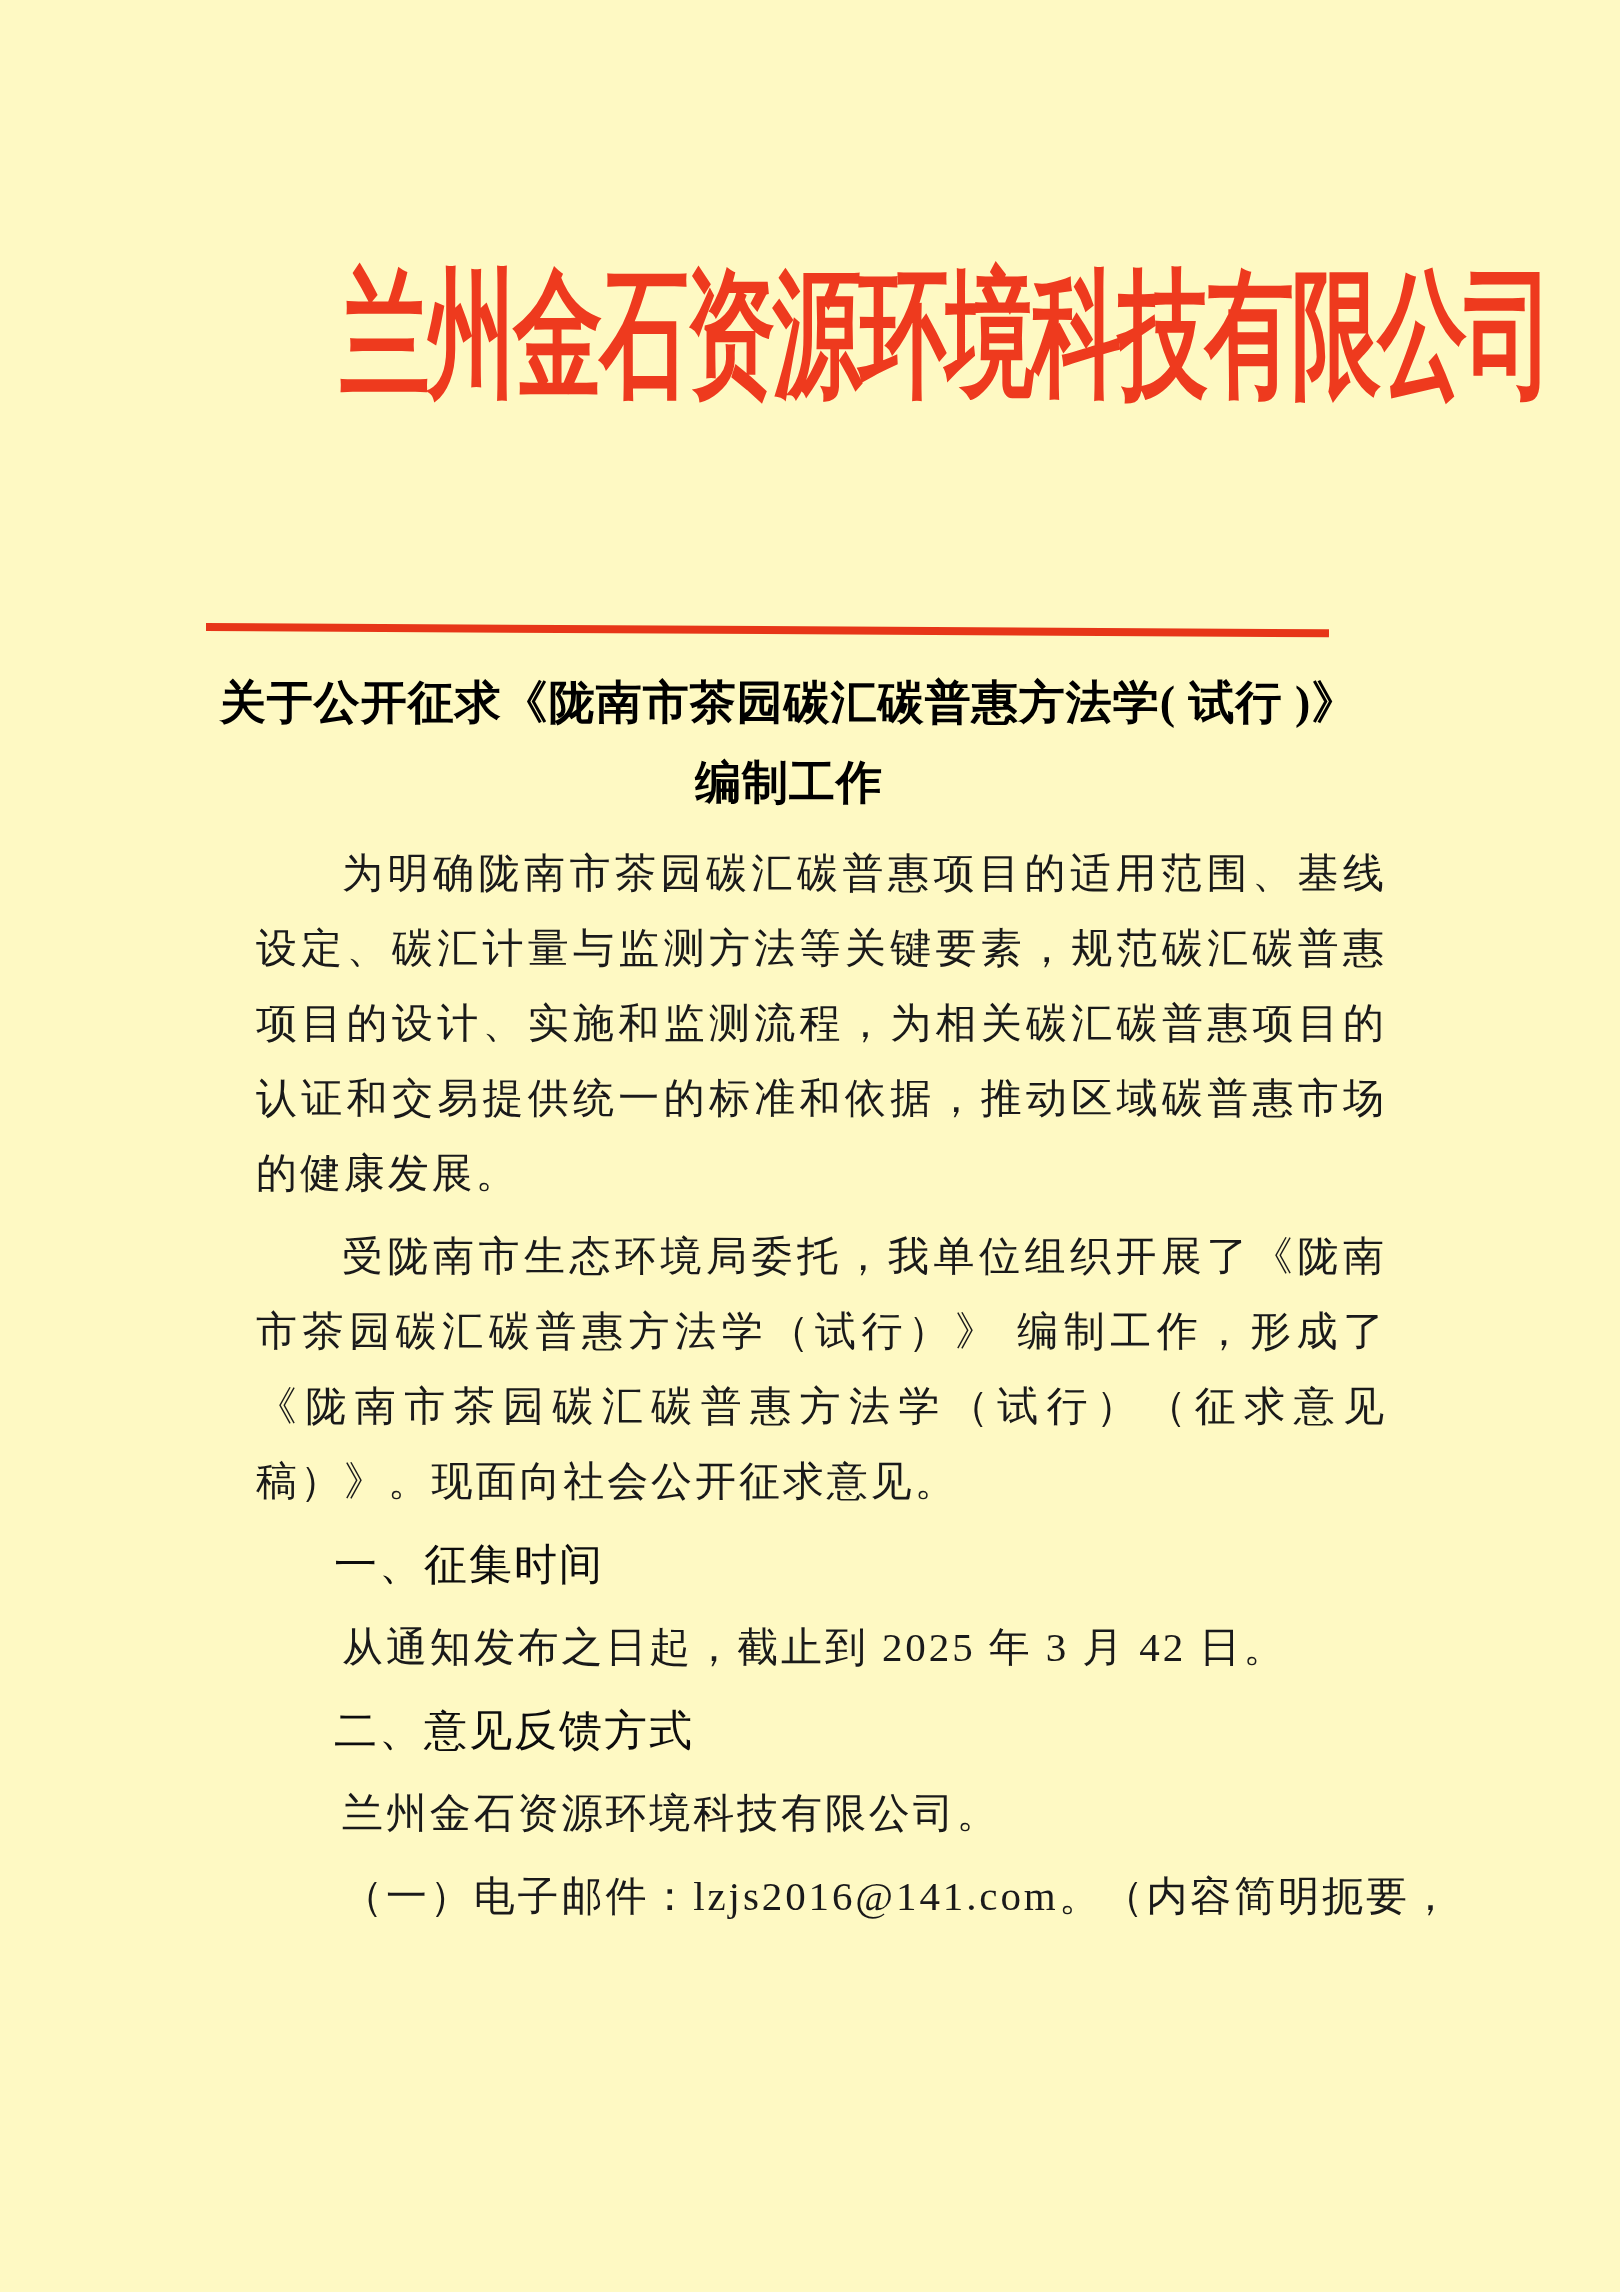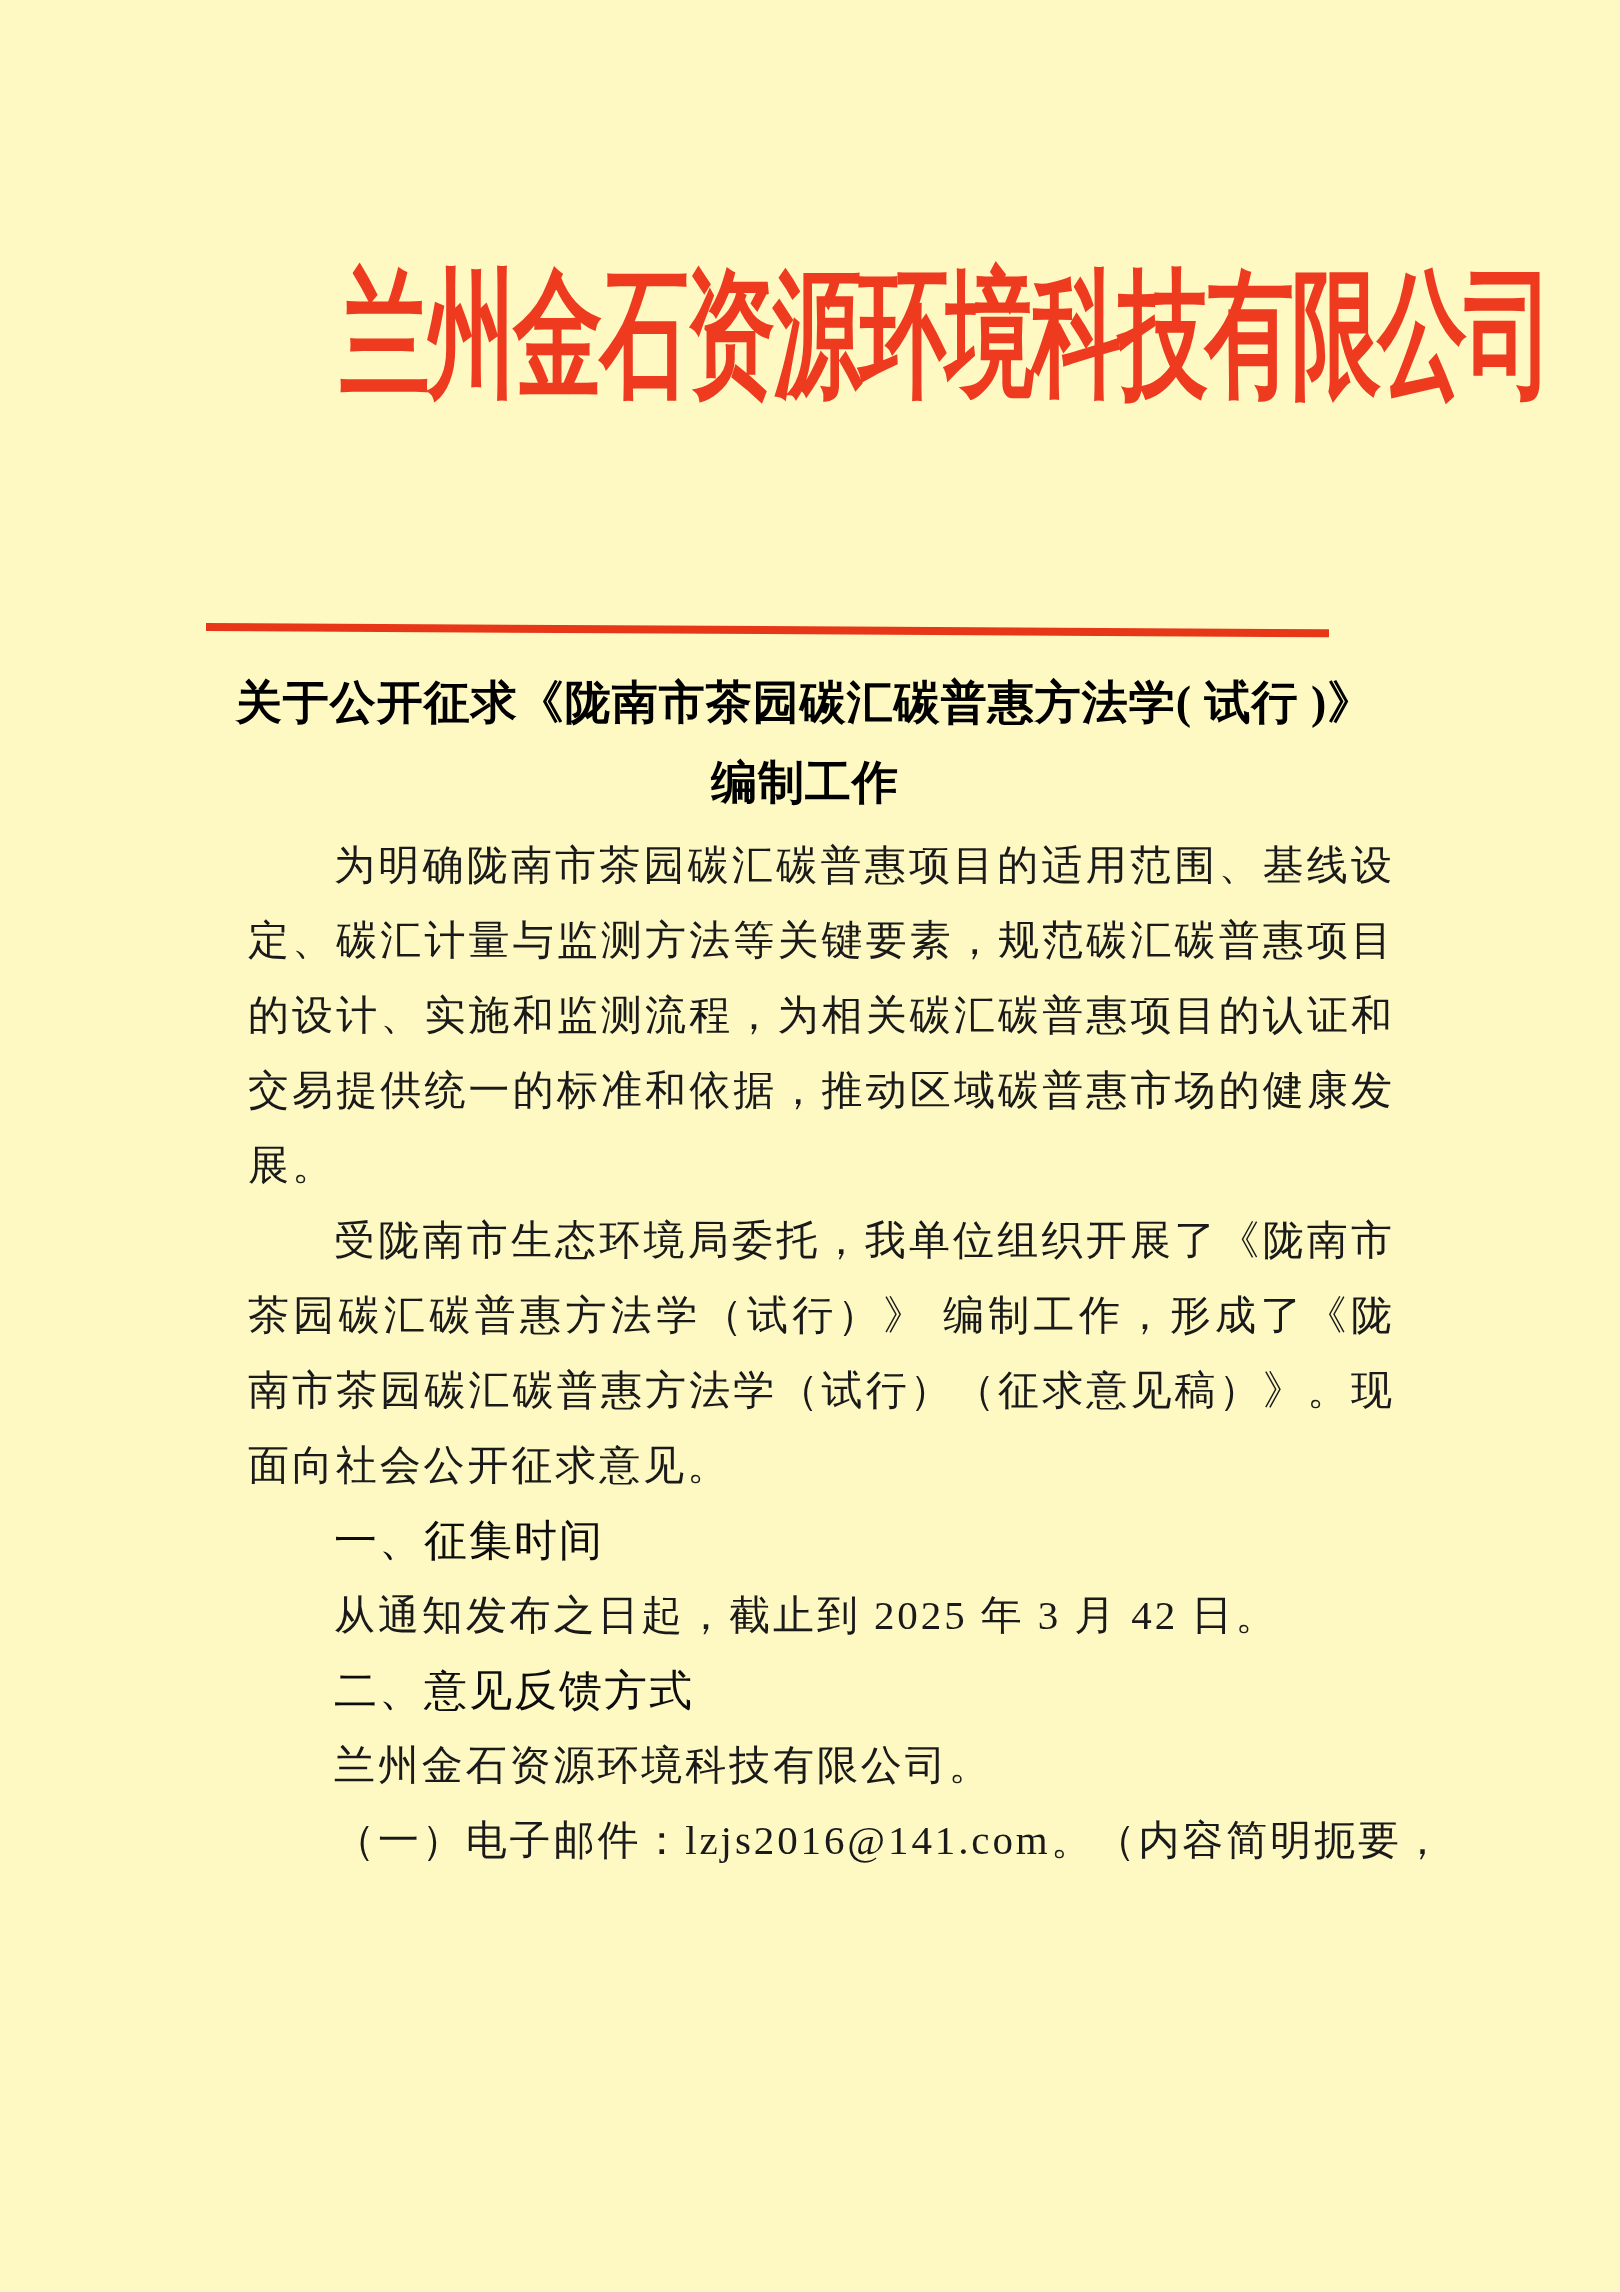--- a/index.html
+++ b/index.html
@@ -48,36 +48,35 @@
     position: absolute;
     top: 663px;
     left: 0;
     width: 1578px;
     text-align: center;
     color: #000000;
     font-weight: bold;
     font-size: 46px;
     line-height: 80px;
     letter-spacing: 1px;
-    margin-left: 16px;
   }
   .title-line { white-space: nowrap; }
   
   .body-block {
     position: absolute;
     top: 828px;
     left: 248px;
     width: 1147px;
     color: #1a1a1a;
     font-size: 41px;
     line-height: 75px;
     letter-spacing: 2.9px;
   }
   .para {
-    margin: 0;
+    margin: 8px;
     text-indent: 86px;
     text-align: justify;
     text-justify: inter-character;
   }
   .heading {
     margin: 0;
     text-indent: 86px;
     font-family: "Liberation Sans", "DejaVu Sans", sans-serif;
     font-weight: 400;
     font-size: 43px;

